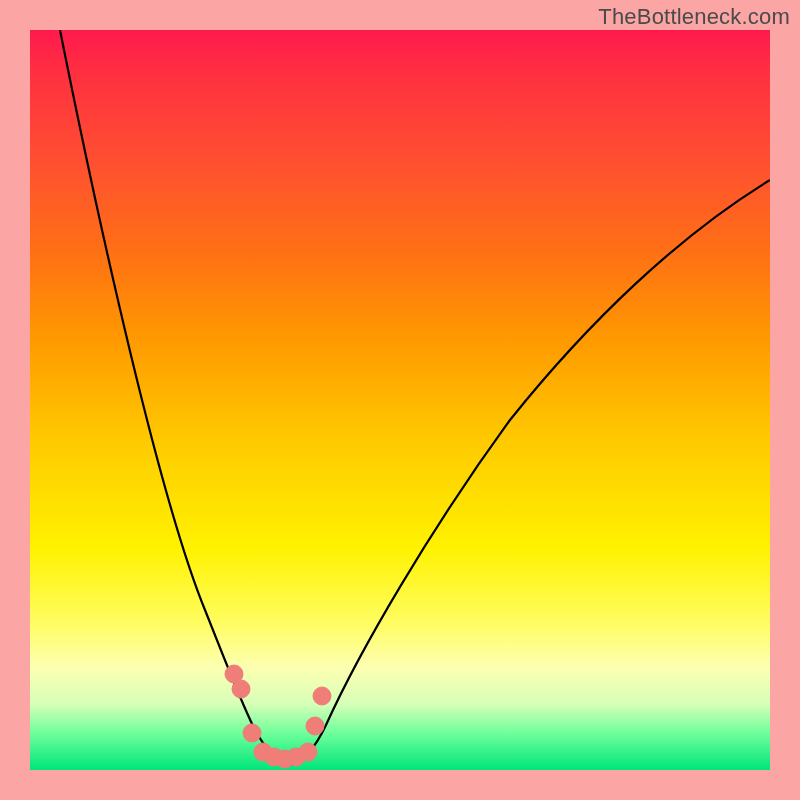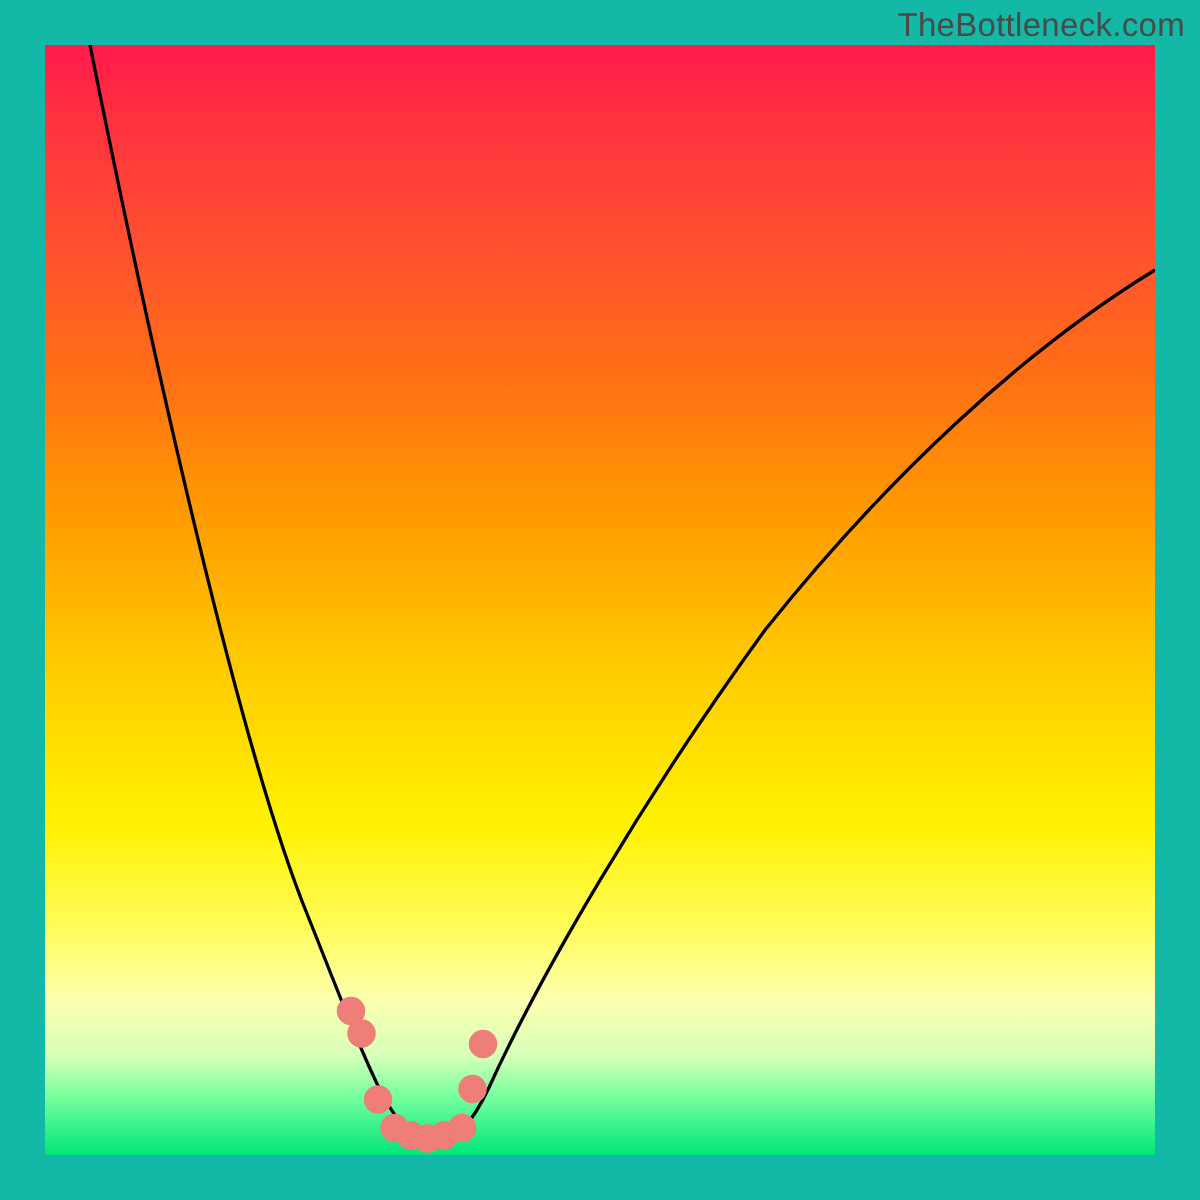--- a/index.html
+++ b/index.html
@@ -10,21 +10,21 @@
     overflow: hidden;
     background: #000;
     font-family: Arial, Helvetica, sans-serif;
   }
   .frame {
     position: absolute;
     left: 0;
     top: 0;
     width: 800px;
     height: 800px;
-    background: #14b8a6;
+    background: #fca5a5;
   }
   .plot {
     position: absolute;
     left: 30px;
     top: 30px;
     width: 740px;
     height: 740px;
     background: linear-gradient(to bottom,
       #ff1a4d 0%,
       #ff3040 6%,

